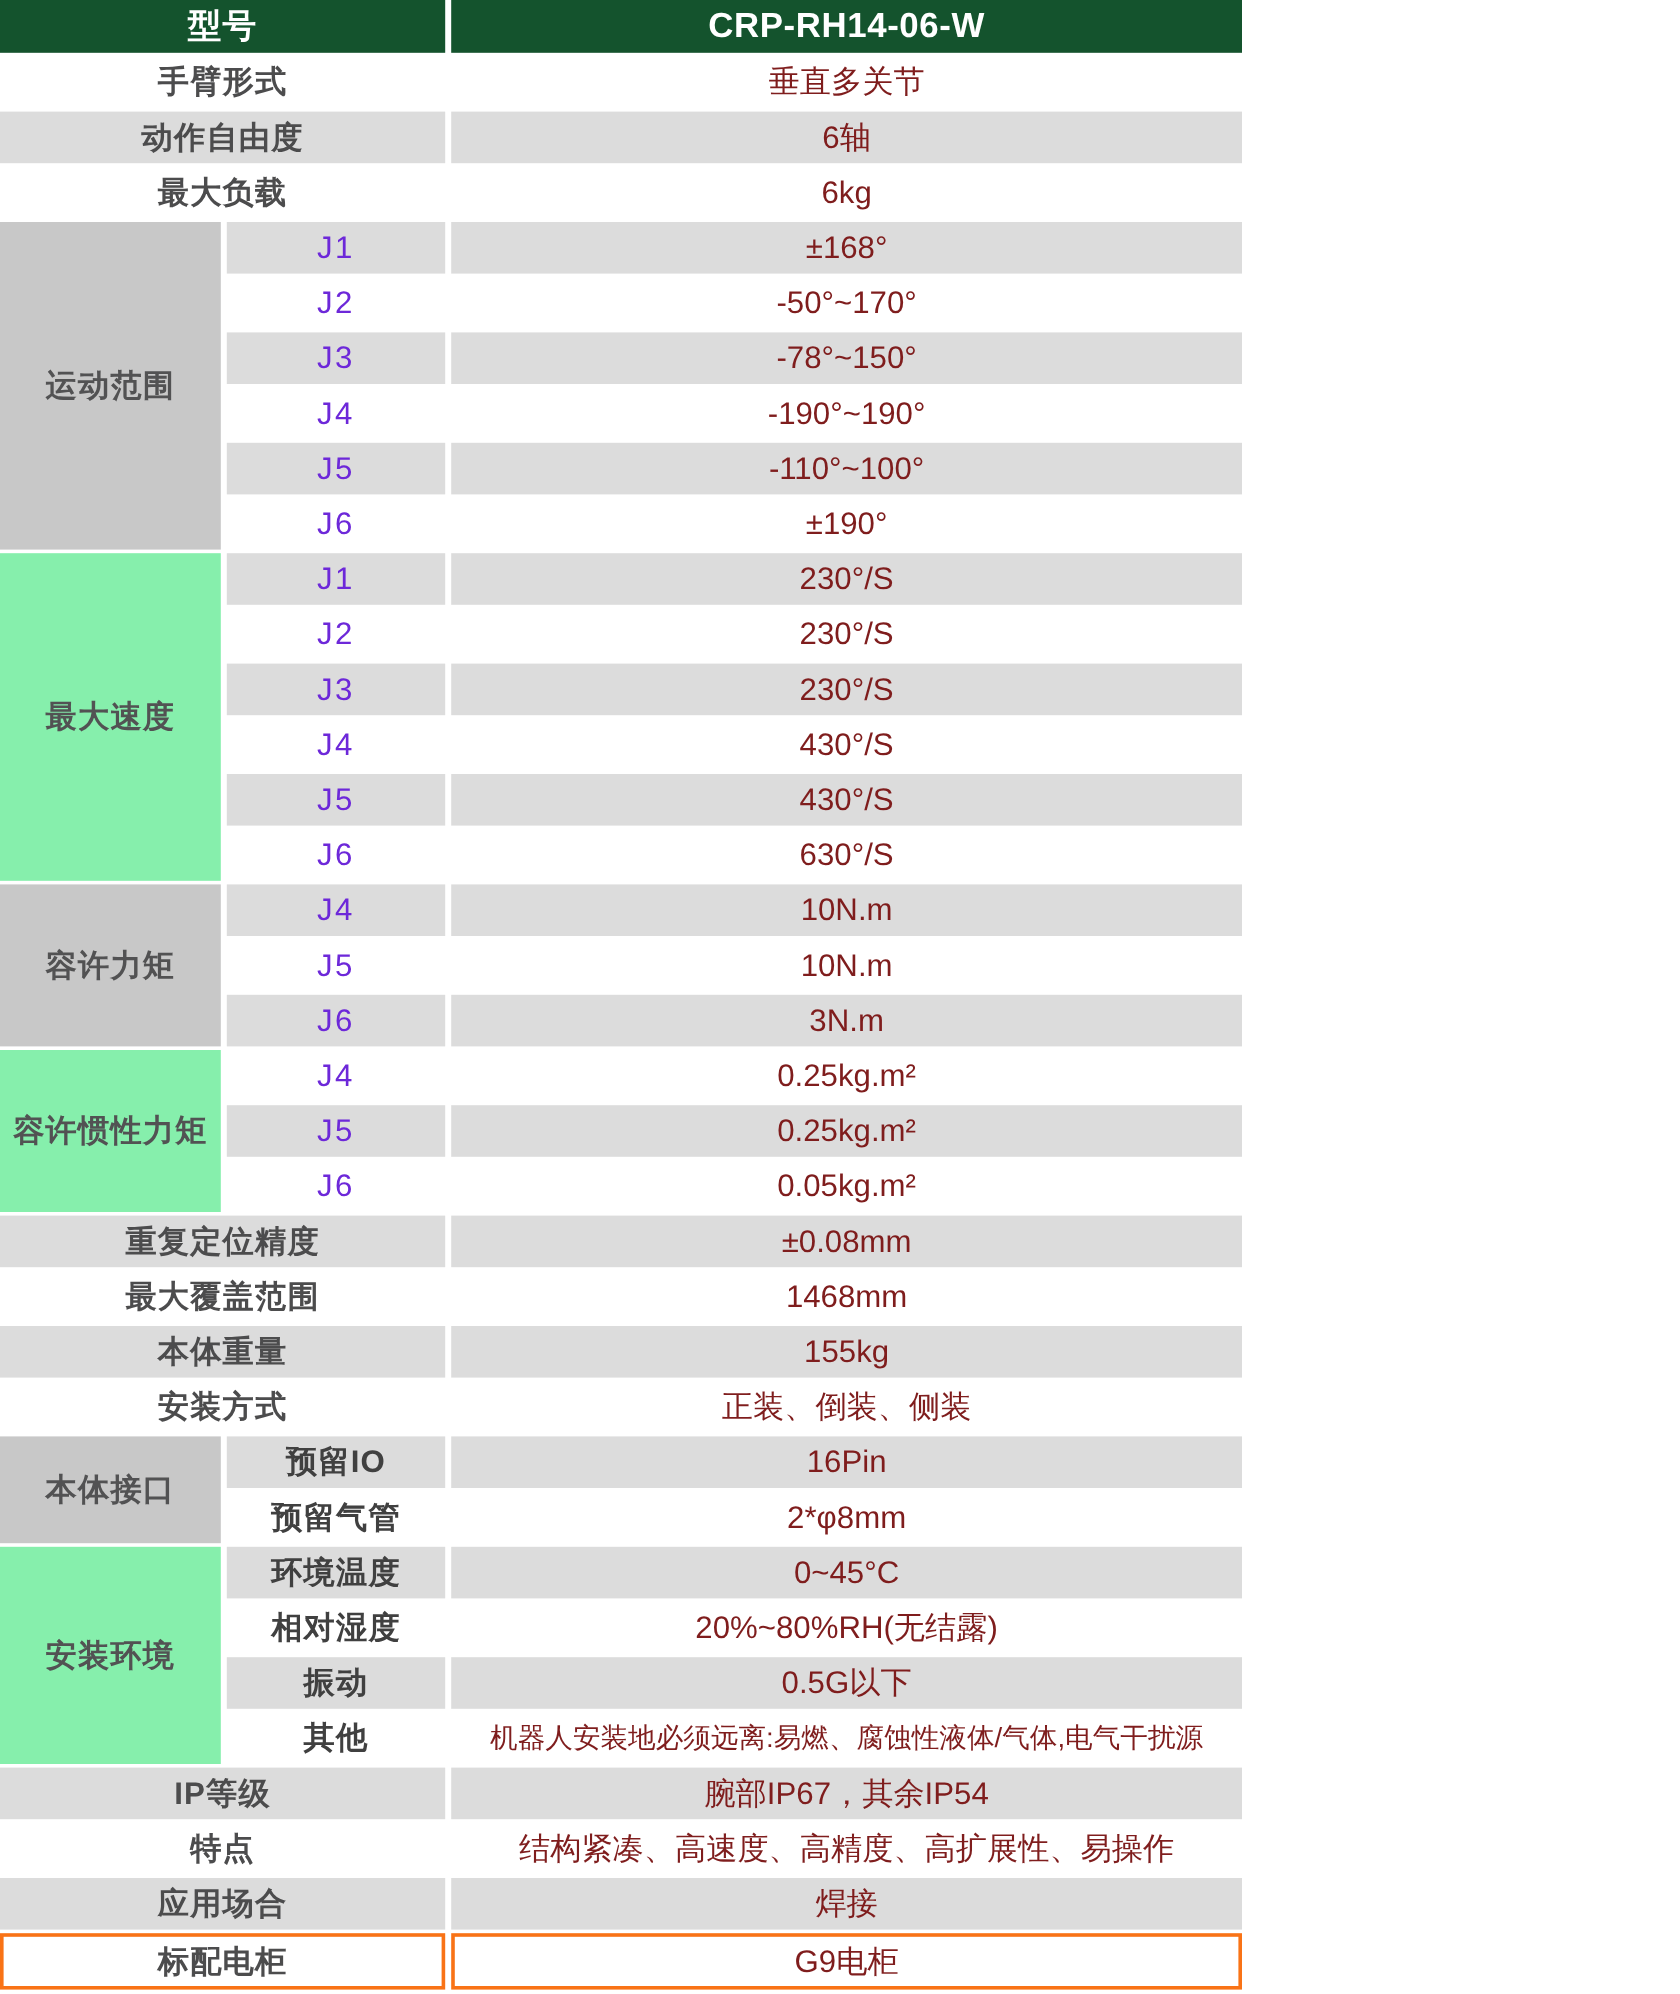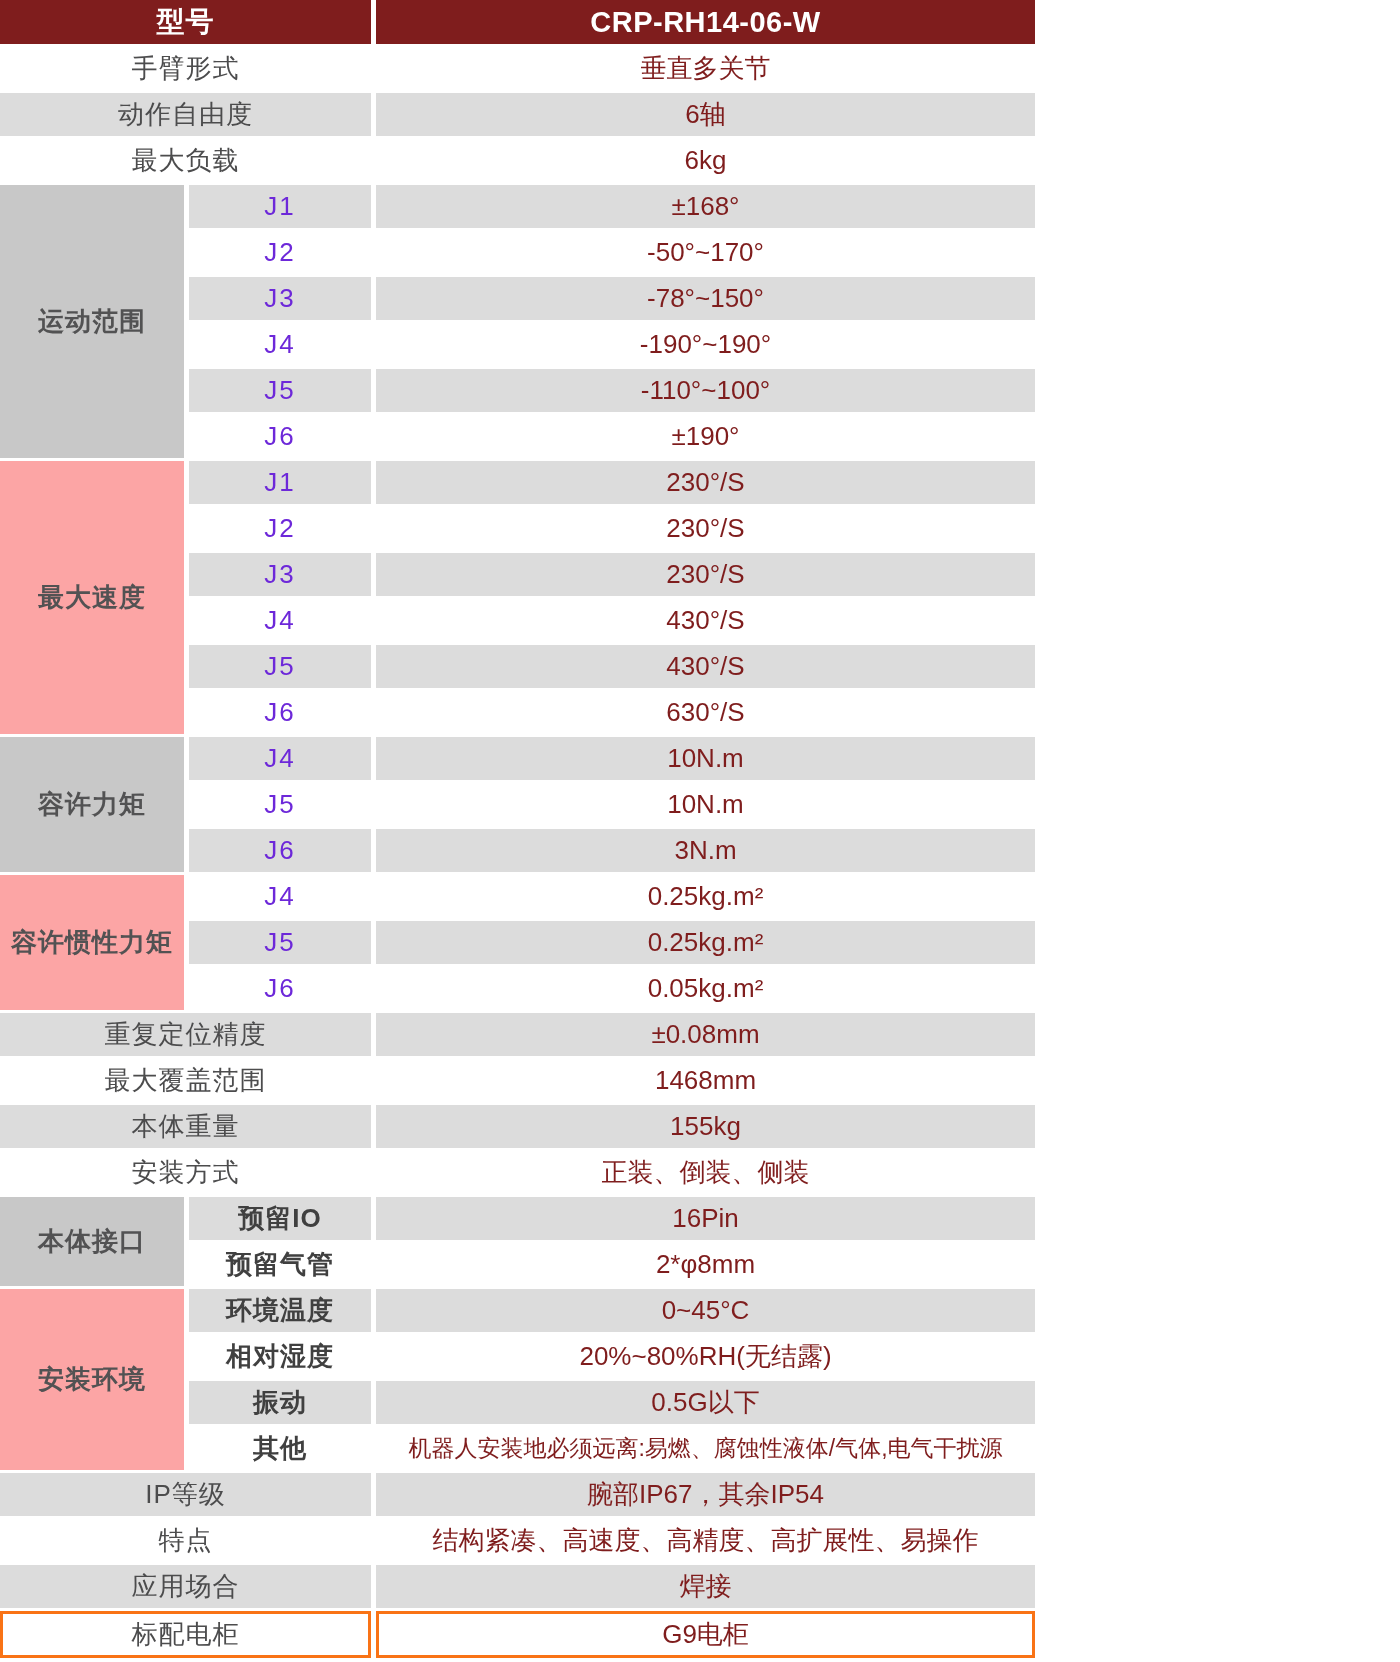--- a/index.html
+++ b/index.html
@@ -26,34 +26,34 @@
 
   th, td {
     text-align: center;
     vertical-align: middle;
     padding: 0 4px;
     overflow: hidden;
     white-space: nowrap;
   }
   th {
     height: 44px;
-    background: #7f1d1d;
+    background: #14532d;
     color: #ffffff;
     font-weight: 700;
     font-size: 28px;
     letter-spacing: 1px;
   }
   th.model-value { font-size: 29px; letter-spacing: 0.5px; }
   td { height: 43px; }
 
   
   tr:nth-child(odd) td { background: #dcdcdc; }
 
   td.label {
-    font-weight: 400;
+    font-weight: 700;
     color: #4c4c4d;
     font-size: 26px;
     letter-spacing: 1px;
   }
   td.sub {
     font-weight: 700;
     color: #404040;
     font-size: 26px;
     letter-spacing: 1px;
   }
@@ -69,21 +69,21 @@
   }
   td.value.long { font-size: 23px; letter-spacing: 0; }
 
   td.group {
     font-weight: 700;
     color: #525253;
     font-size: 26px;
     letter-spacing: 1px;
   }
   td.group.medium { background: #c8c8c8; }
-  td.group.light  { background: #fca5a5; }
+  td.group.light  { background: #86efac; }
 
   
   tr:last-child td { border: 3px solid #f97316; height: 41px; }
 </style>
 </head>
 <body>
 
 <table class="spec">
   <colgroup>
     <col class="c1">

